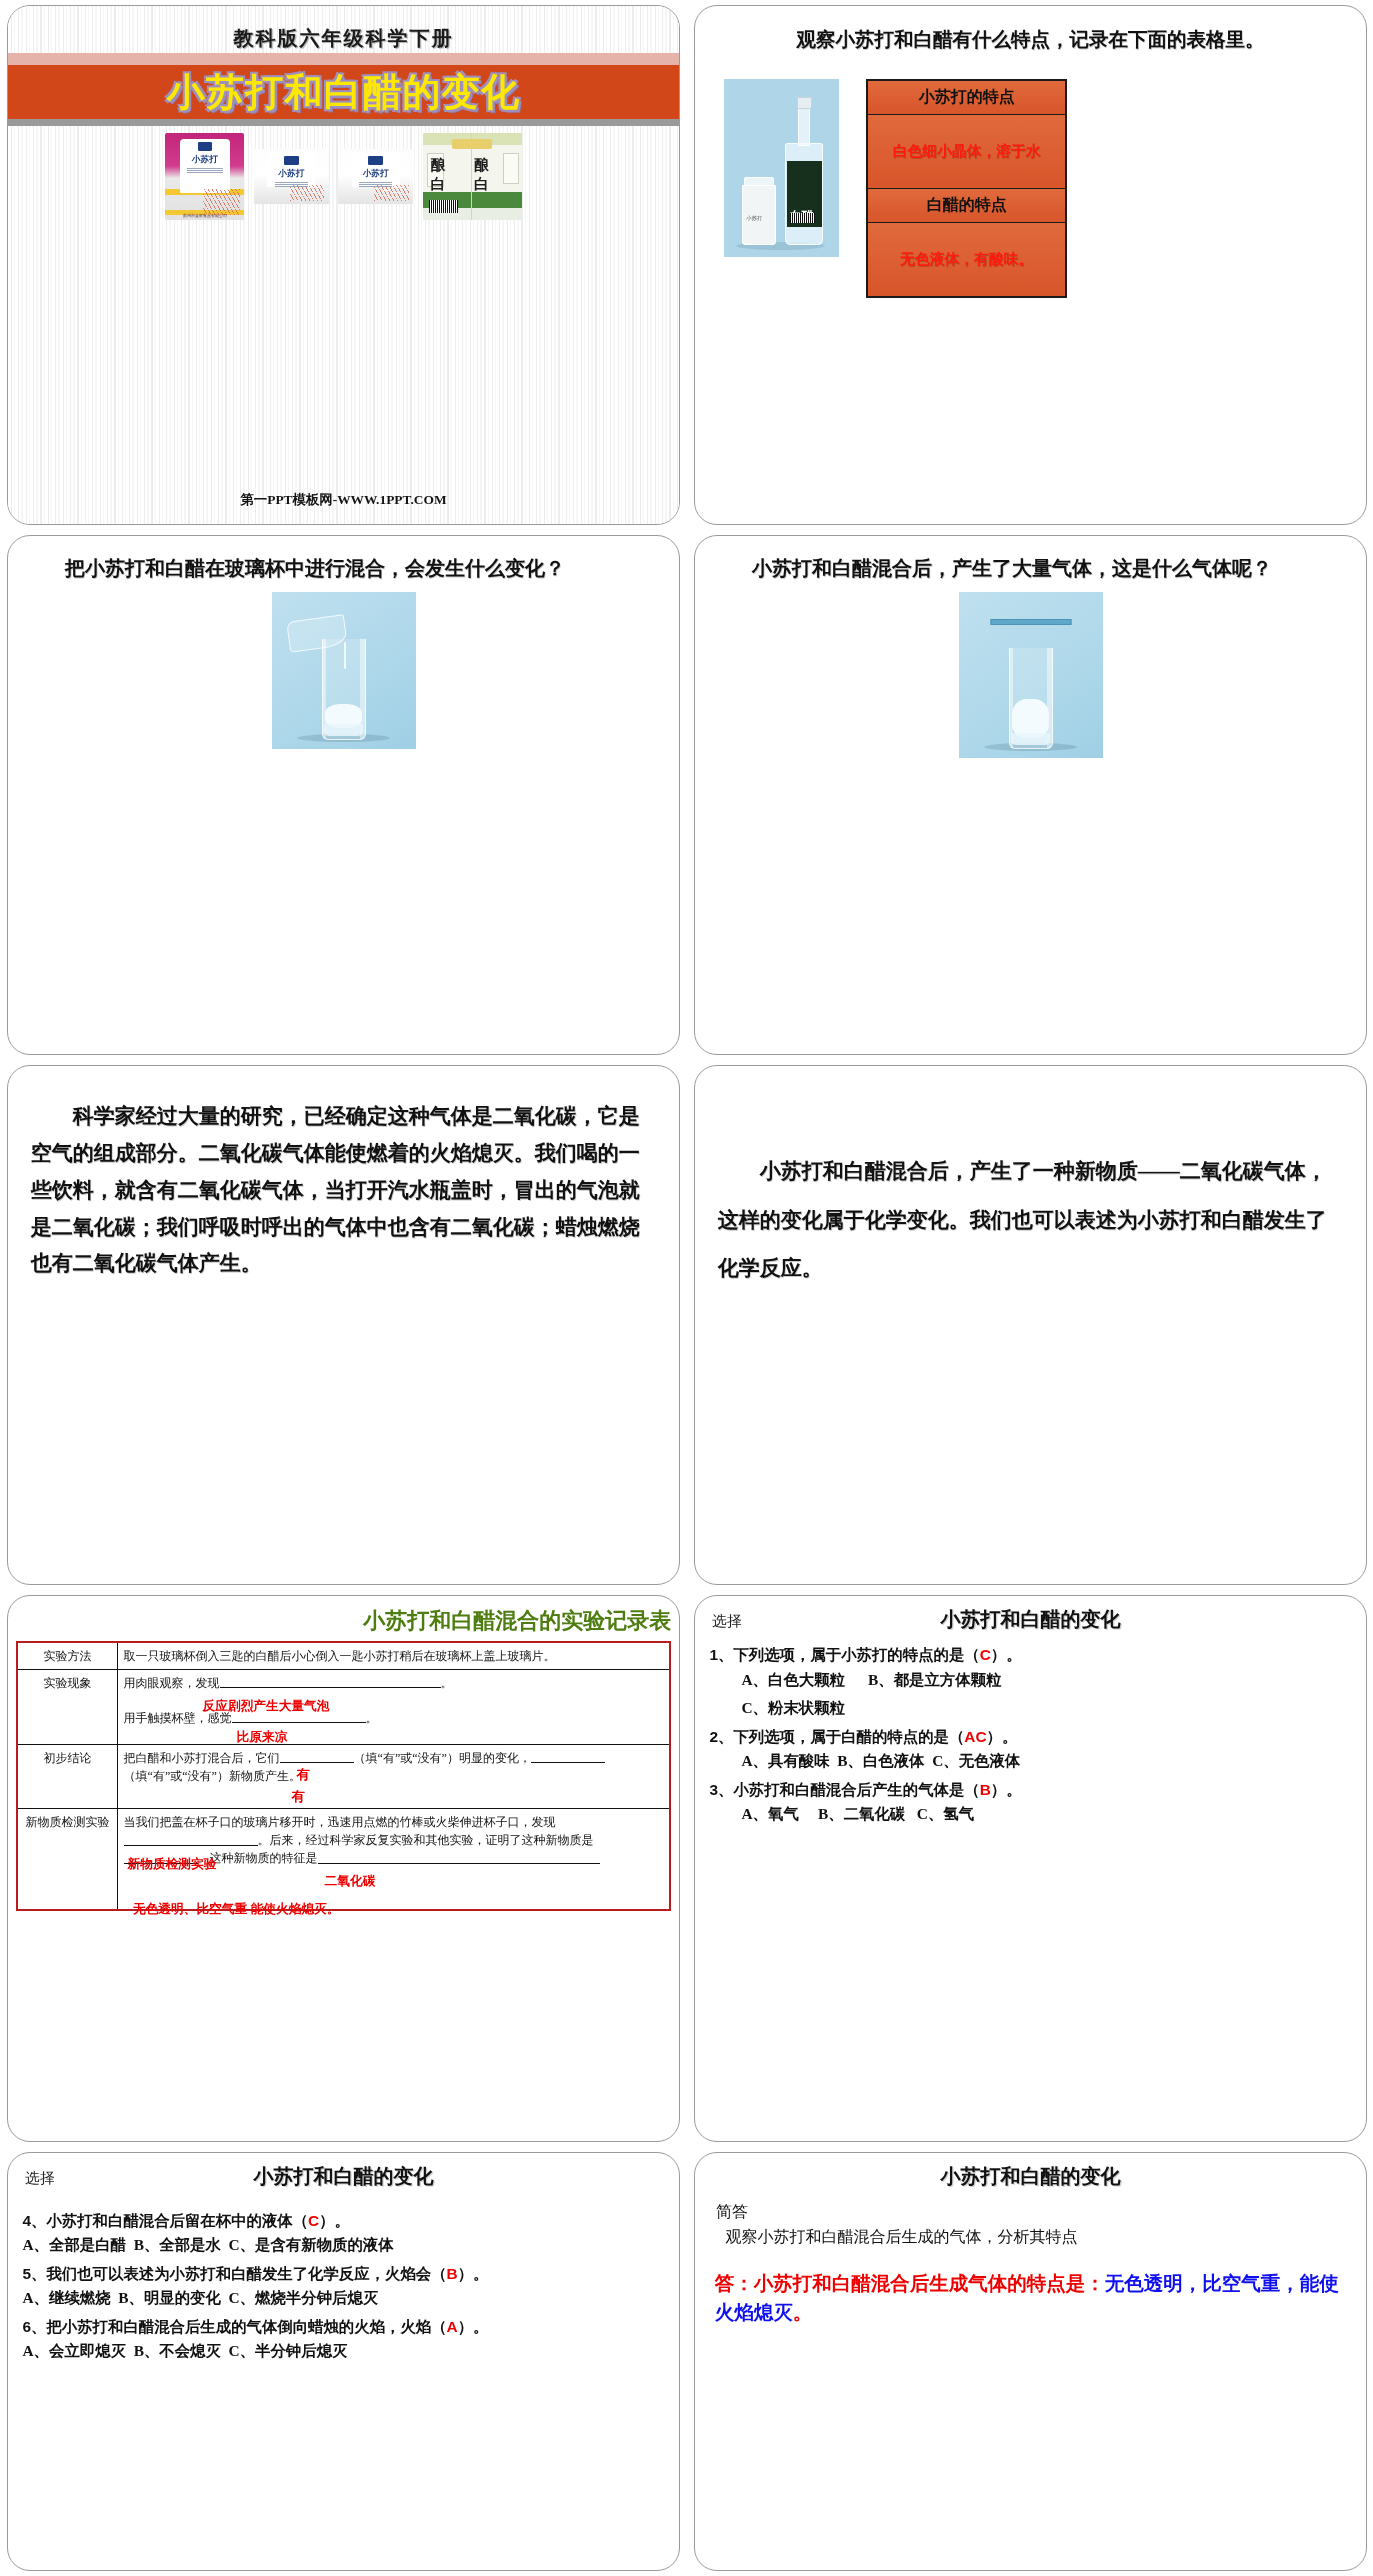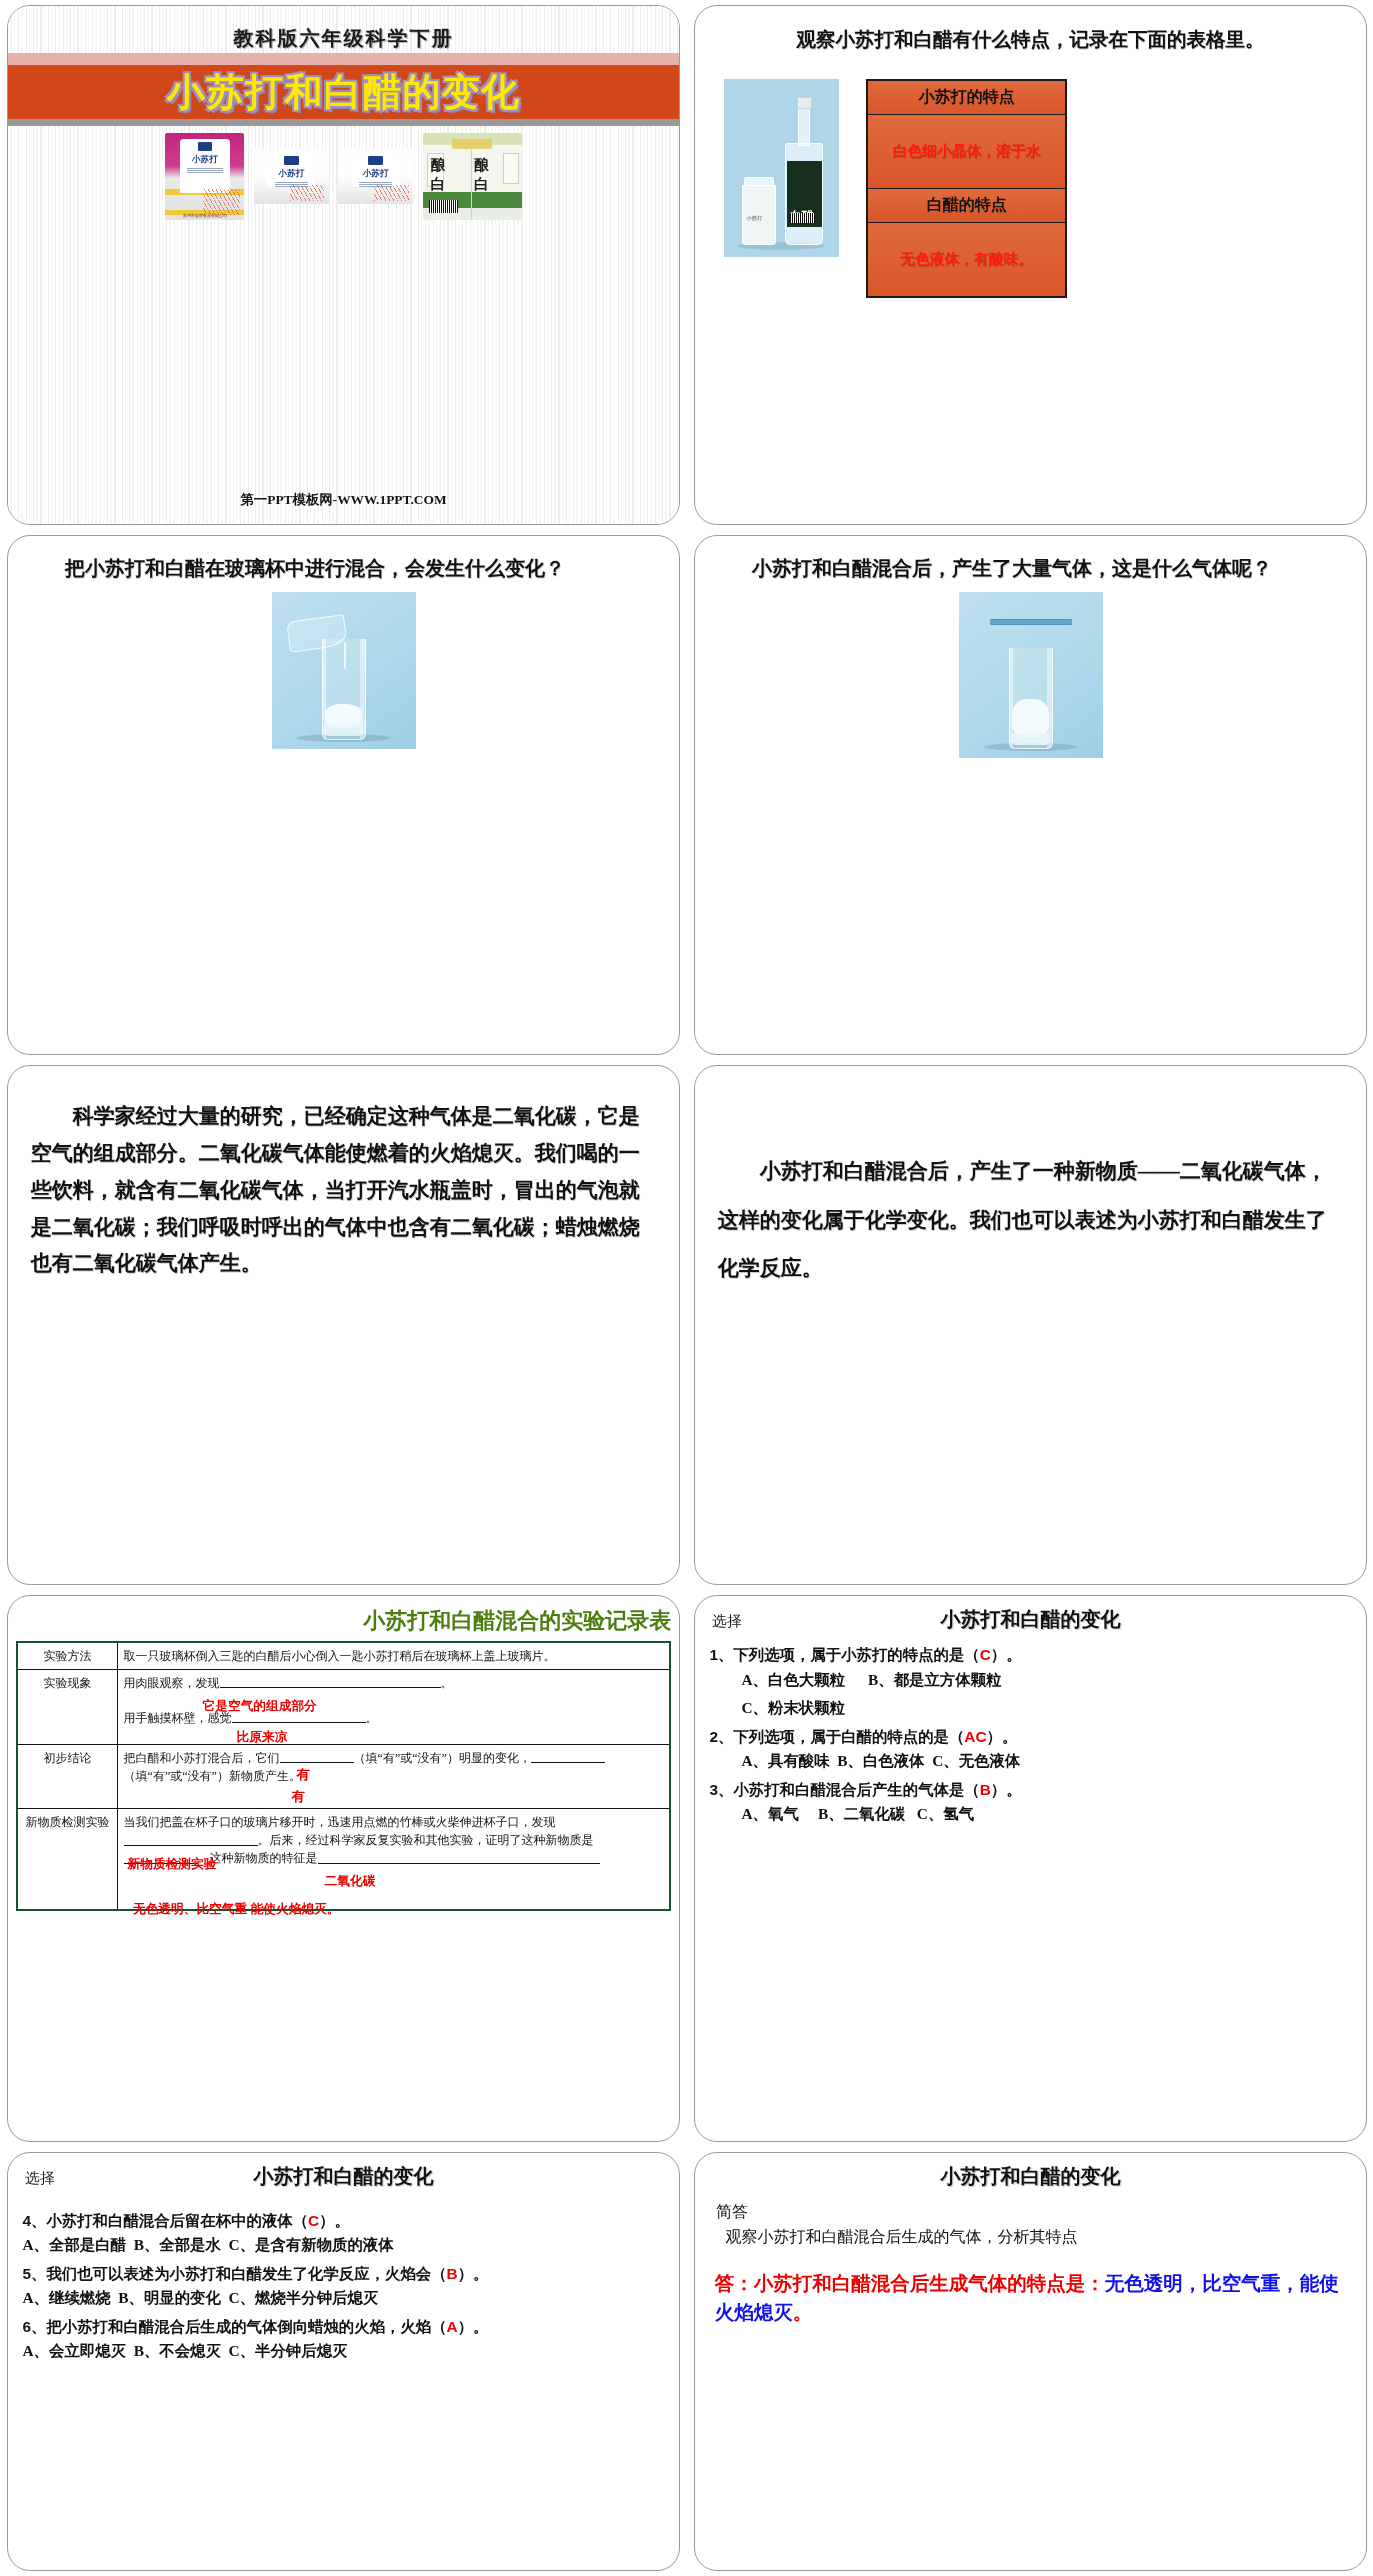--- a/index.html
+++ b/index.html
@@ -174,21 +174,21 @@
   }
   .feat-row { border-bottom:1.3px solid #1a1a1a; background:linear-gradient(180deg,#e06a3c 0%, #d8552a 100%); }
   .feat-row:last-child { border-bottom:none; }
   .feat-head { text-align:center; font-size:16px; font-weight:bold; color:#111; padding:6px 2.7px; font-family:"Liberation Serif",serif;}
   .feat-val { text-align:center; font-size:14.8px; font-weight:bold; color:#ff1a0d; padding:16px 2.7px; font-family:"Liberation Serif",serif; text-shadow:0.7px 0.7px 0 rgba(0,0,0,.18);}
   .feat-val.tall { padding:27px 2.7px; }
 
   
   .rec-wrap { padding:5.4px 8px 0 8px; }
   .rec-title { text-align:right; font-size:22px; font-weight:bold; color:#4d7c0f; padding:4px 0 5.4px 0; font-family:"Liberation Serif",serif;}
-  table.rec { width:100%; border-collapse:collapse; border:2px solid #14532d; }
+  table.rec { width:100%; border-collapse:collapse; border:2px solid #b91c1c; }
   table.rec td { border:1px solid #111; vertical-align:top; padding:4px 5.4px; font-size:12px; line-height:1.5; color:#111; font-family:"Liberation Serif",serif;}
   td.rec-label { width:101px; text-align:center; color:#666; vertical-align:middle; }
   .blank { display:inline-block; border-bottom:1.3px solid #111; min-width:101px; height:1.15em; vertical-align:-1.3px; }
   .blank.lg { min-width:221px; }
   .blank.md { min-width:134px; }
   .blank.sm { min-width:74px; }
   .ans-red { color:#ee0000; font-weight:bold; font-family:"Liberation Sans",sans-serif; }
   .ovl { position:relative; }
   .ovl .float {
     position:absolute; color:#ee0000; font-weight:bold; white-space:nowrap;
@@ -360,21 +360,21 @@
         <tbody>
             <tr>
           <td class="rec-label">实验方法</td>
           <td>取一只玻璃杯倒入三匙的白醋后小心倒入一匙小苏打稍后在玻璃杯上盖上玻璃片。</td>
         </tr>
         <tr>
           <td class="rec-label">实验现象</td>
           <td>
             <div class="ovl" style="height:2.9em;">
               <span>用肉眼观察，发现</span><span class="blank lg"></span><span>。</span>
-              <span class="float ans-red" style="left:79px;top:23px;font-size:12.7px;">它是空气的组成部分</span>
+              <span class="float ans-red" style="left:79px;top:23px;font-size:12.7px;">反应剧烈产生大量气泡</span>
             </div>
             <div class="ovl" style="height:2.6em;">
               <span>用手触摸杯壁，感觉</span><span class="blank md"></span><span>。</span>
               <span class="float ans-red" style="left:113px;top:19px;font-size:12.7px;">比原来凉</span>
             </div>
           </td>
         </tr>
         <tr>
           <td class="rec-label">初步结论</td>
           <td>

